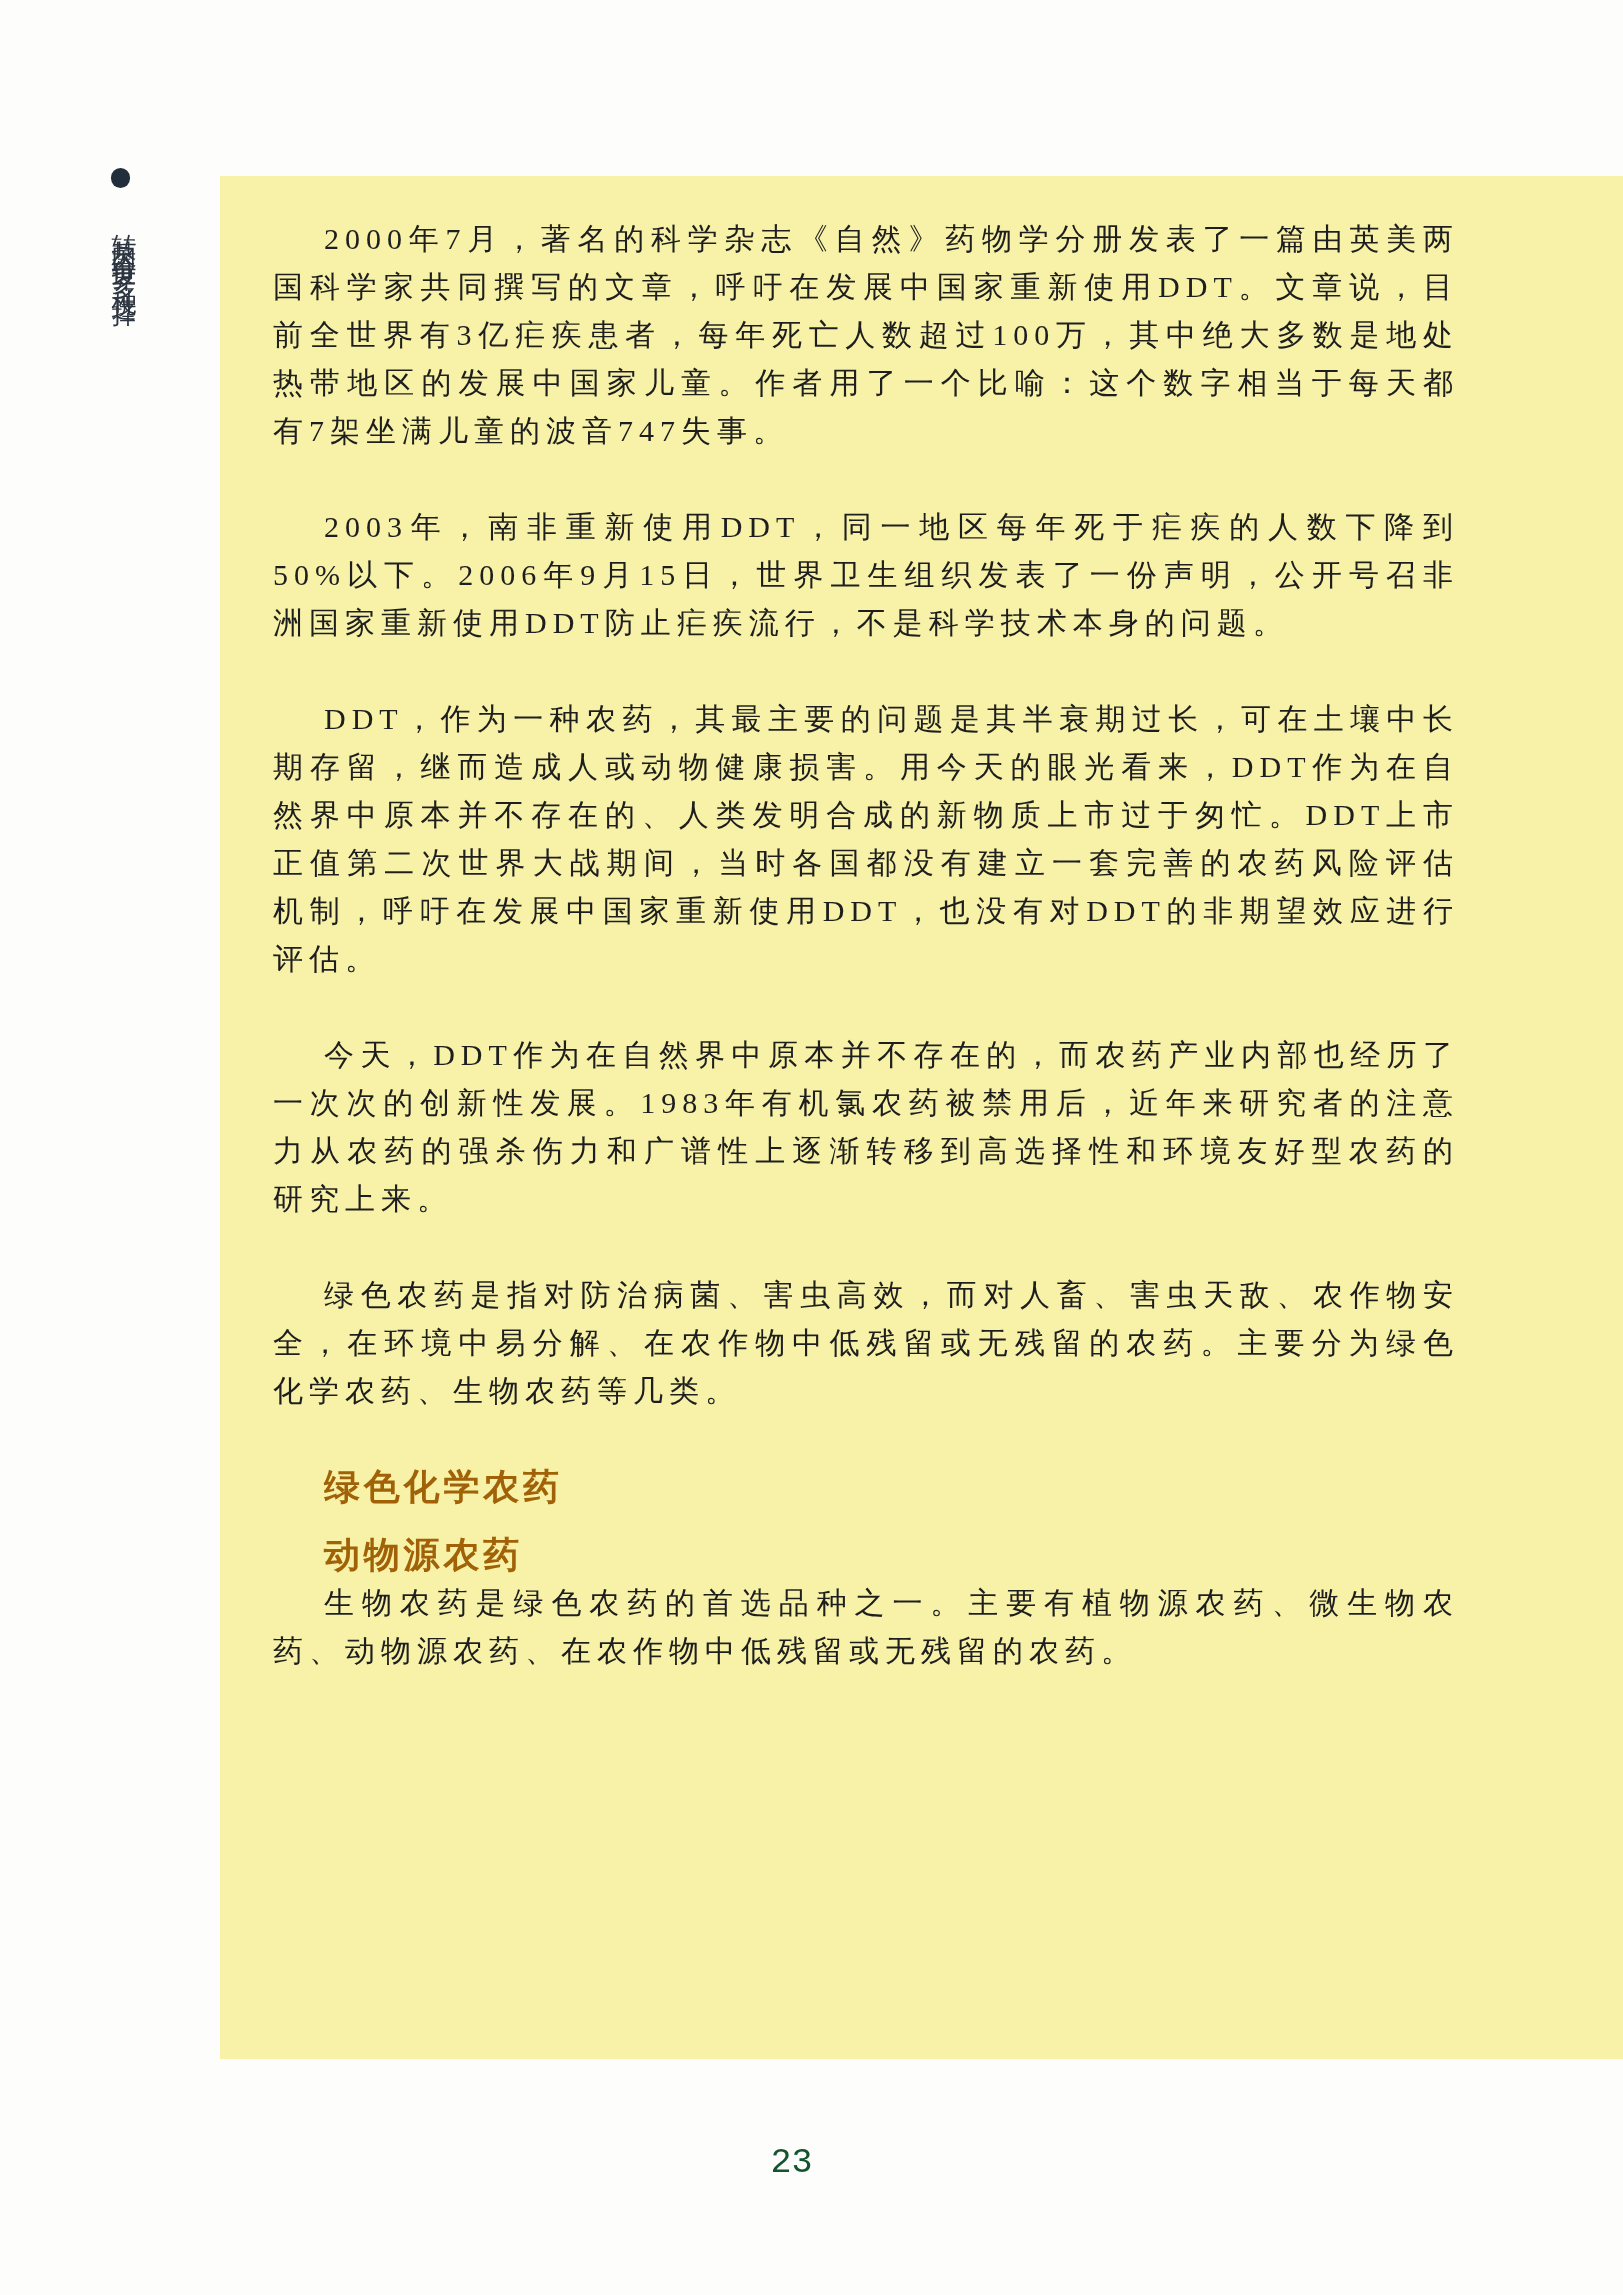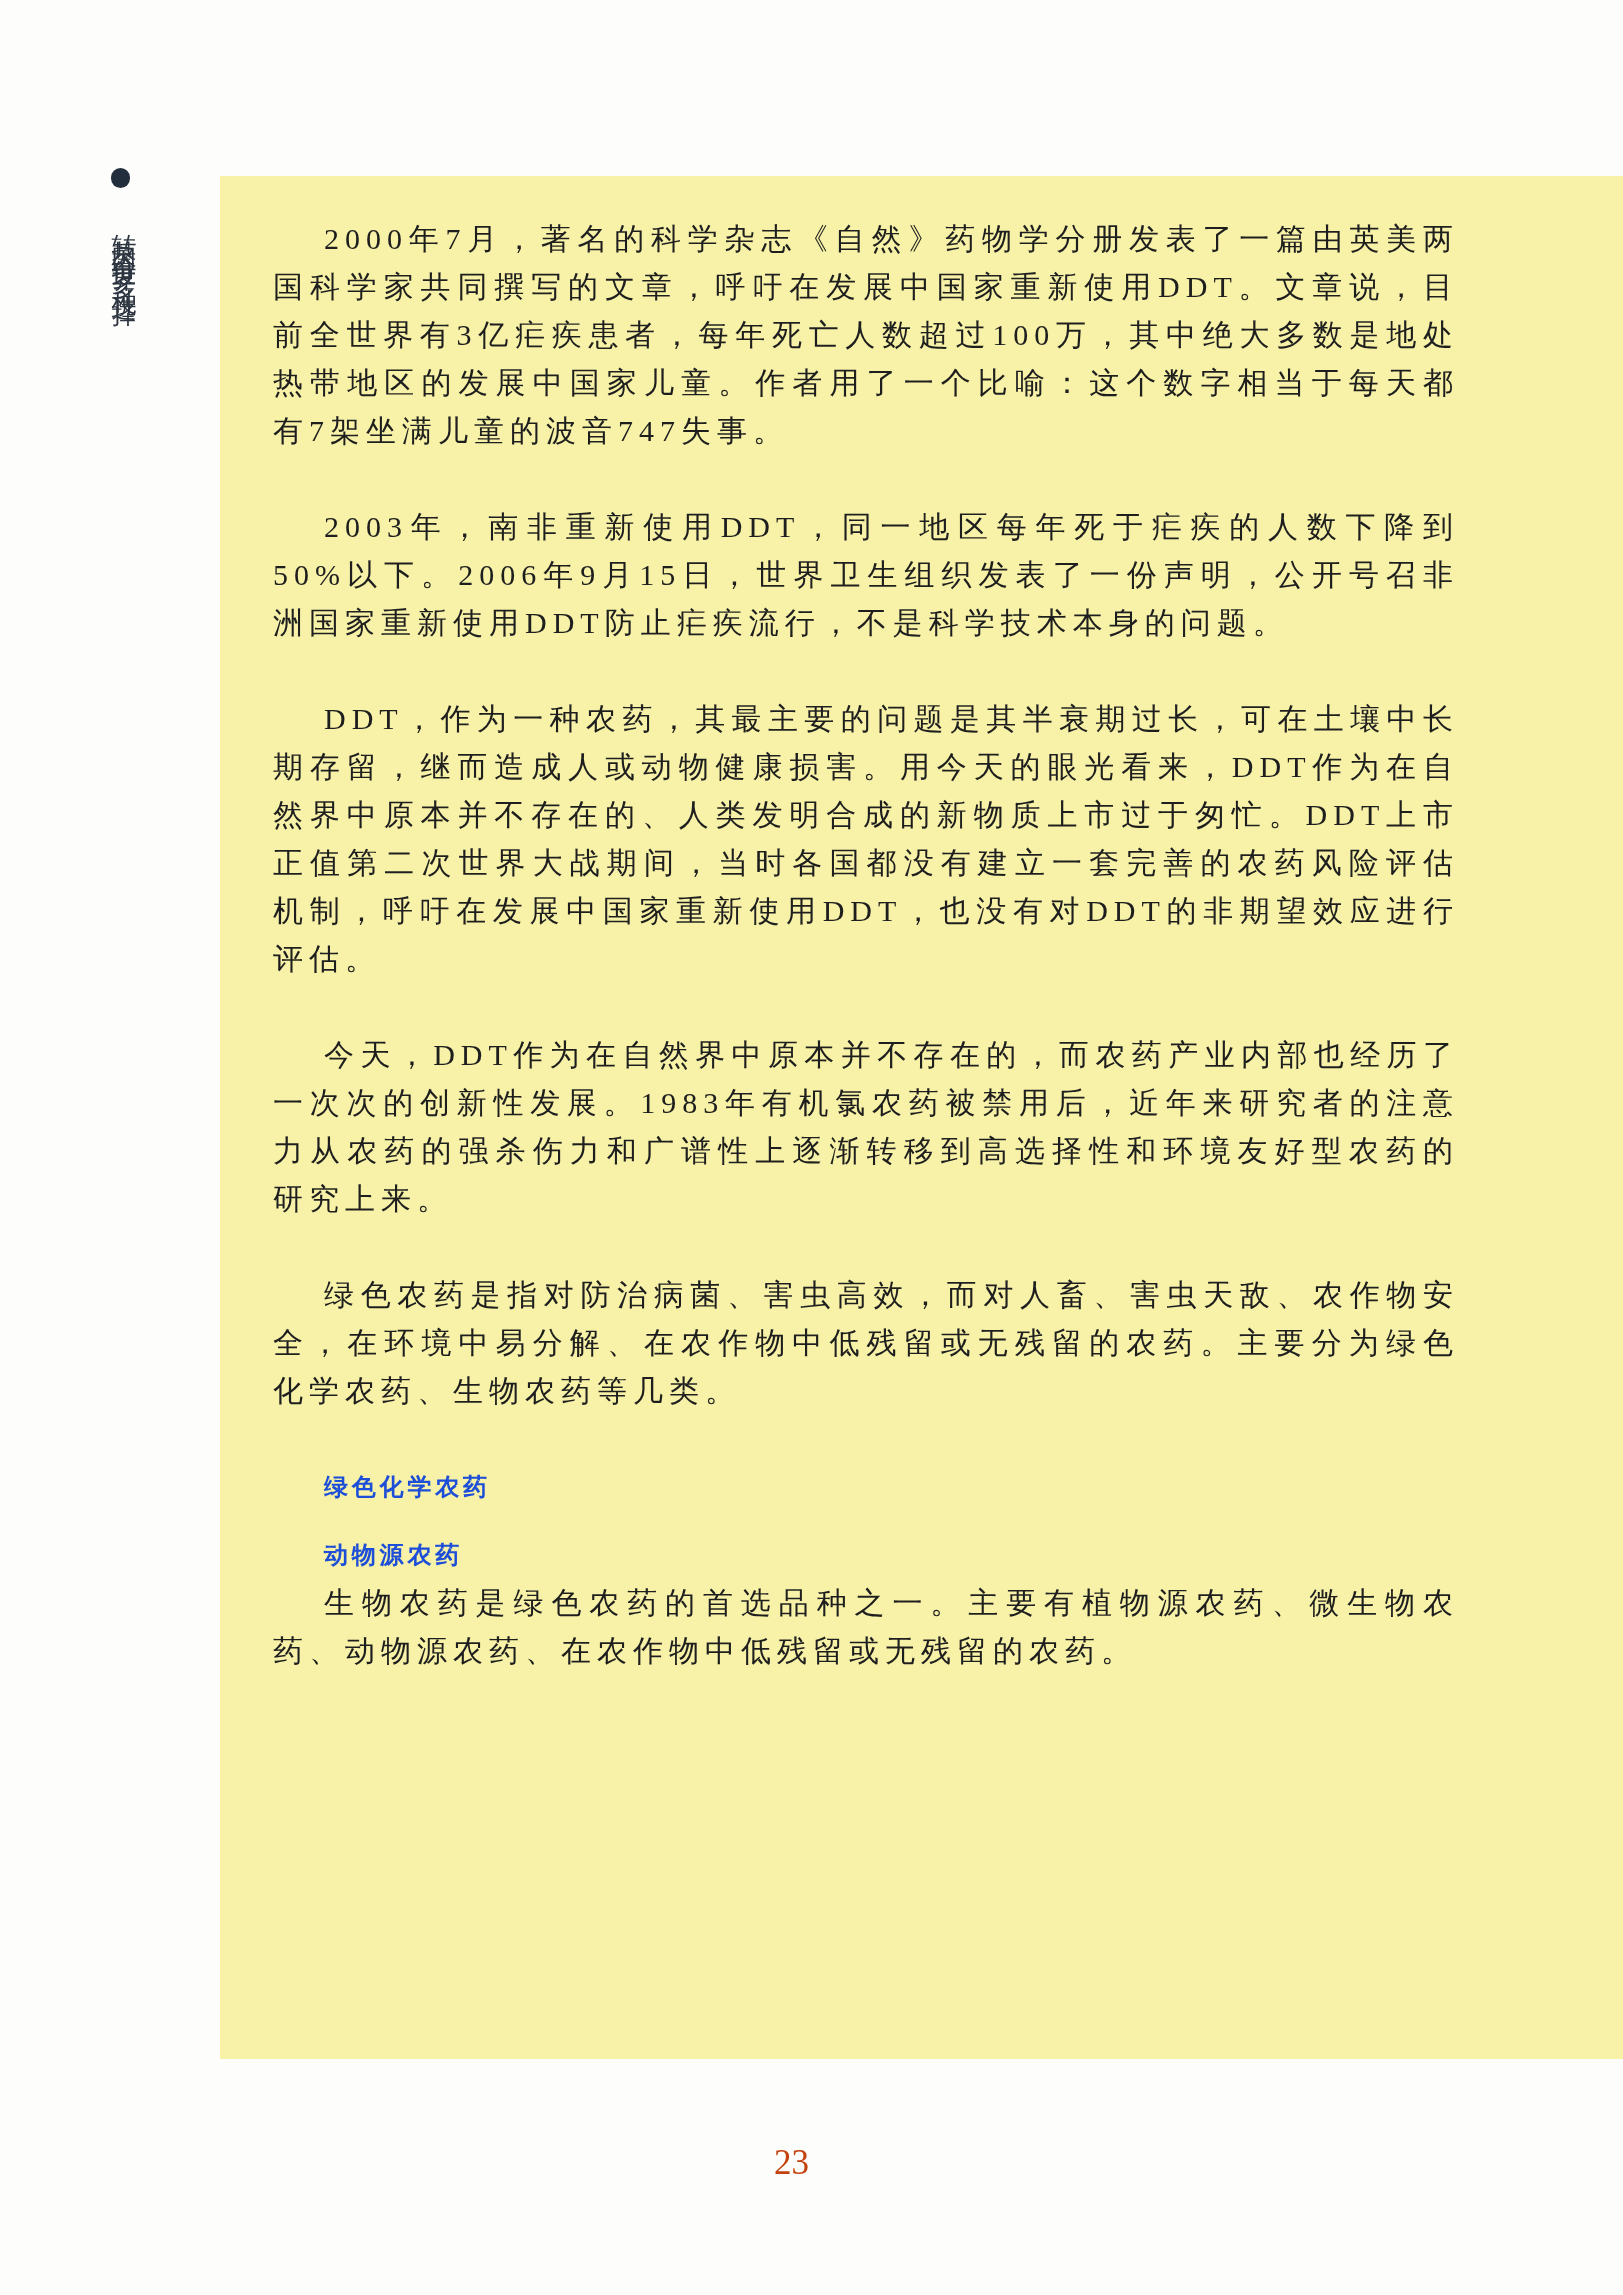--- a/index.html
+++ b/index.html
@@ -55,36 +55,36 @@
     line-height: 48px;
     letter-spacing: 6px;
     color: #1e1e1e;
     text-align: justify;
     text-indent: 51px;
     margin: 0 0 48px 0;
   }
   .heading {
     font-family: "Liberation Sans", sans-serif;
     font-weight: bold;
-    font-size: 24px;
+    font-size: 36px;
     line-height: 48px;
     letter-spacing: 3.8px;
-    color: #1d4ed8;
+    color: #a16207;
     text-indent: 51px;
     margin: 19.6px 0 0 0;
   }
 
   .page-number {
     position: absolute;
     left: 0; top: 2143px;
     width: 1583px;            
     text-align: center;
-    font-family: Liberation Serif, serif;
+    font-family: Liberation Mono, monospace;
     font-size: 35px;
-    color: #c2410c;
+    color: #14532d;
   }
 </style>
 </head>
 <body>
 
 <div class="page">
 
   <div class="sidebar">
     <span class="bullet"></span>
     <div class="vertical-title">转基因给世界多一种选择</div>

